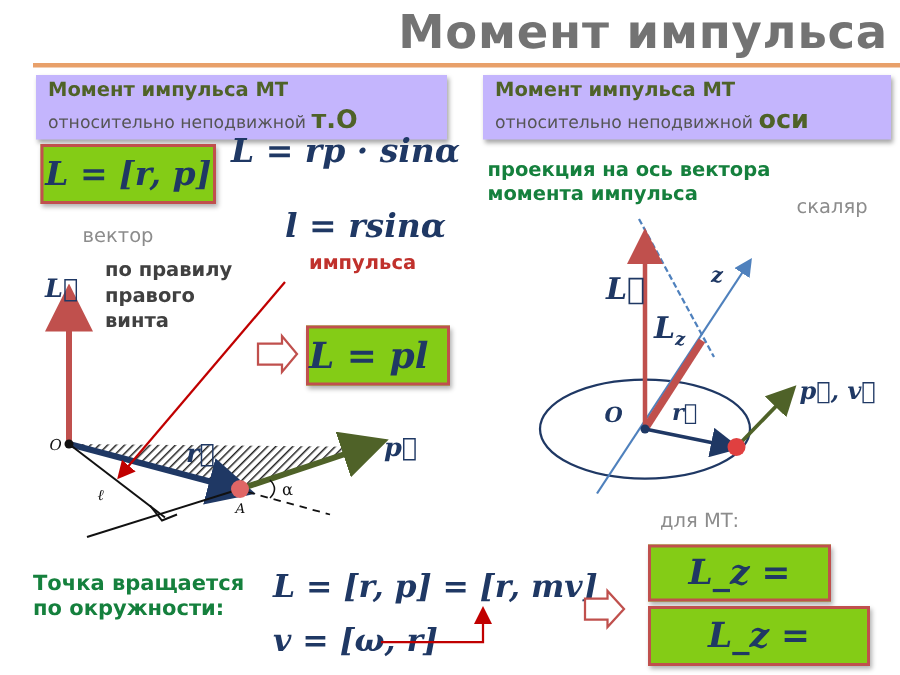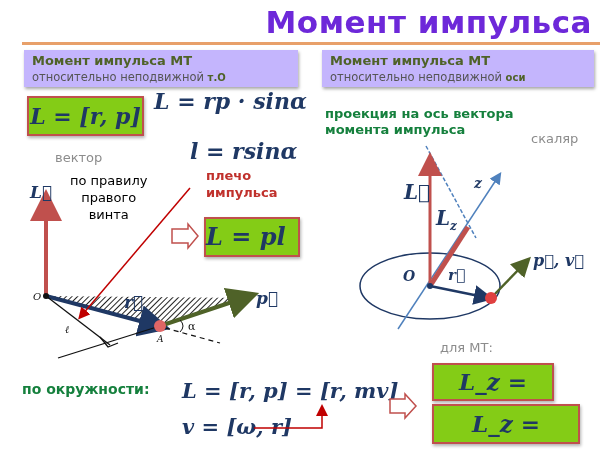--- a/index.html
+++ b/index.html
@@ -1,27 +1,27 @@
 <!DOCTYPE html>
 <html><head>
 <meta charset="utf-8">
 <style>
   html,body{margin:0;padding:0;}
   body{width:600px;height:450px;background:#fff;position:relative;overflow:hidden;font-family:"DejaVu Sans",sans-serif;}
   .abs{position:absolute;}
-  .title{right:8px;top:4px;font-size:31px;font-weight:bold;color:#6d28d9;letter-spacing:0.5px;}
+  .title{right:8px;top:4px;font-size:31px;font-weight:bold;color:#737373;letter-spacing:0.5px;}
   .rule{left:22px;top:42px;width:578px;height:3px;background:#e8a06a;}
   .card{background:#c4b5fd;box-shadow:1px 2px 3px rgba(0,0,0,0.35);padding:3px 8px;}
   .card .h{font-size:13px;font-weight:bold;color:#4f6228;}
   .card .s{font-size:11.5px;color:#555;margin-top:2px;}
-  .card .s b{color:#4f6228;font-size:10px;}
+  .card .s b{color:#4f6228;font-size:17px;}
   .math{font-family:"DejaVu Serif",serif;font-style:italic;font-weight:bold;color:#1f3864;}
   .box{border:2px solid #c0504d;box-shadow:1px 2px 3px rgba(0,0,0,0.3);background:#84cc16;}
   .gray{color:#8c8c8c;font-weight:normal;font-size:13px;}
-  .blue{color:#000000;font-weight:normal;font-size:13px;line-height:17px;text-align:center;}
+  .blue{color:#404040;font-weight:bold;font-size:13px;line-height:17px;}
   .red{color:#c0312c;font-weight:bold;font-size:13px;line-height:17px;}
   .maroon{color:#15803d;font-weight:bold;font-size:13px;line-height:16px;}
   svg{position:absolute;left:0;top:0;}
 </style>
 </head>
 <body>
 
 <div class="abs title">Момент импульса</div>
 <div class="abs rule"></div>
 
@@ -39,35 +39,35 @@
 </div>
 <div class="abs math" style="left:154px;top:88px;font-size:22px;">L = rp · sinα</div>
 <div class="abs math" style="left:190px;top:138px;font-size:22px;">l = rsinα</div>
 <div class="abs gray" style="left:55px;top:150px;">вектор</div>
 <div class="abs blue" style="left:70px;top:172px;">
   <div>по правилу</div>
   <div>правого</div>
   <div>винта</div>
 </div>
 <div class="abs red" style="left:206px;top:167px;">
-  <div>плечо</div>
   <div>импульса</div>
 </div>
 <div class="abs box math" style="left:204px;top:217px;width:92px;height:36px;font-size:24px;line-height:36px;text-align:left;">
   <span>L = pl</span>
 </div>
 
 <div class="abs maroon" style="left:325px;top:106px;">
   <div>проекция на ось вектора</div>
   <div>момента импульса</div>
 </div>
 <div class="abs gray" style="left:531px;top:131px;">скаляр</div>
 <div class="abs gray" style="left:440px;top:340px;">для МТ:</div>
 
 <div class="abs maroon" style="left:22px;top:381px;font-size:14px;line-height:17px;">
+  <div>Точка вращается</div>
   <div>по окружности:</div>
 </div>
 <div class="abs math" style="left:182px;top:378px;font-size:21px;">L = [r, p] = [r, mv]</div>
 <div class="abs math" style="left:182px;top:414px;font-size:21px;">v = [ω, r]</div>
 <div class="abs box math" style="left:432px;top:363px;width:118px;height:34px;font-size:23px;line-height:34px;text-align:center;">
   <span>L_z = mvr</span>
 </div>
 <div class="abs box math" style="left:432px;top:404px;width:144px;height:36px;font-size:23px;line-height:36px;text-align:center;">
   <span>L_z = mωr²</span>
 </div>

